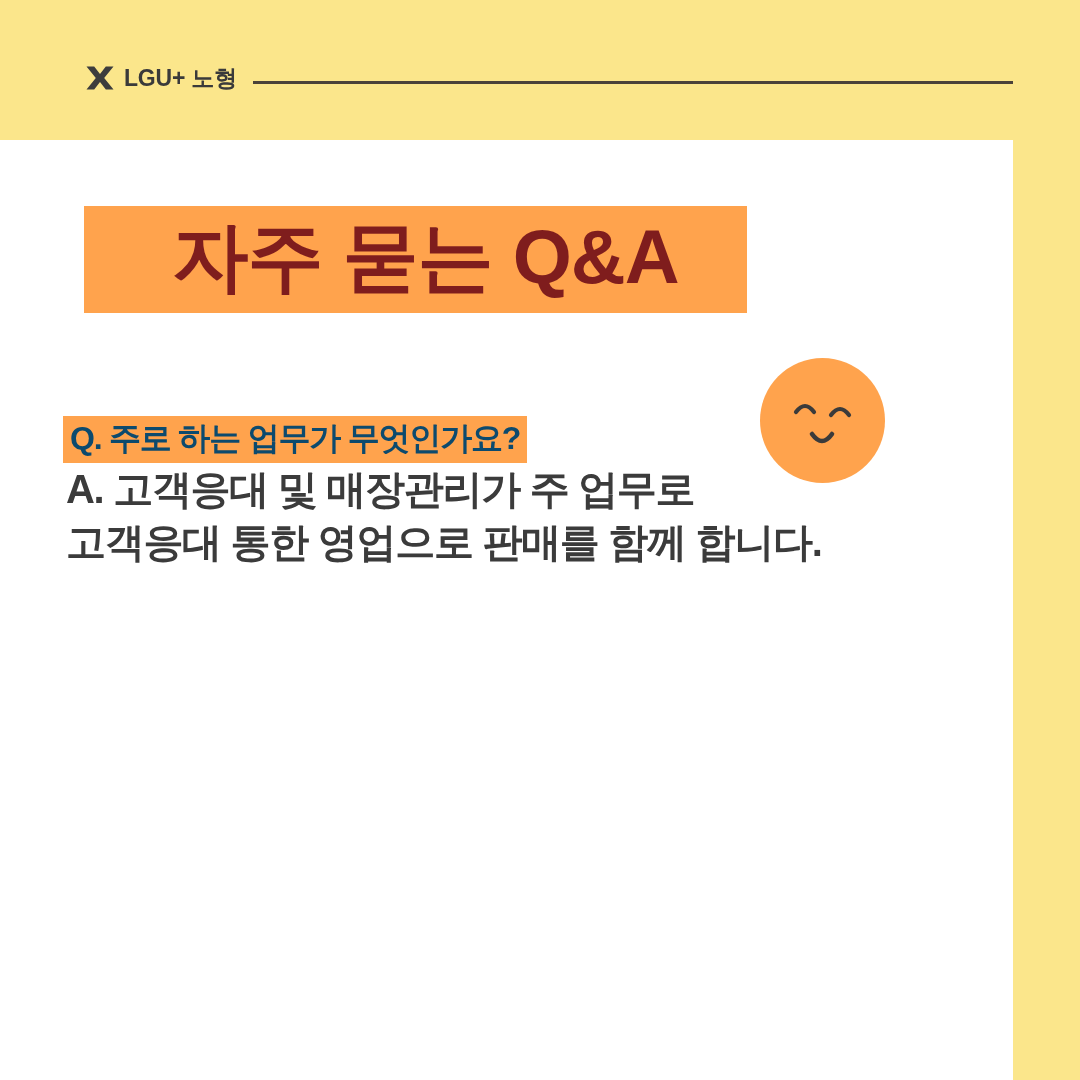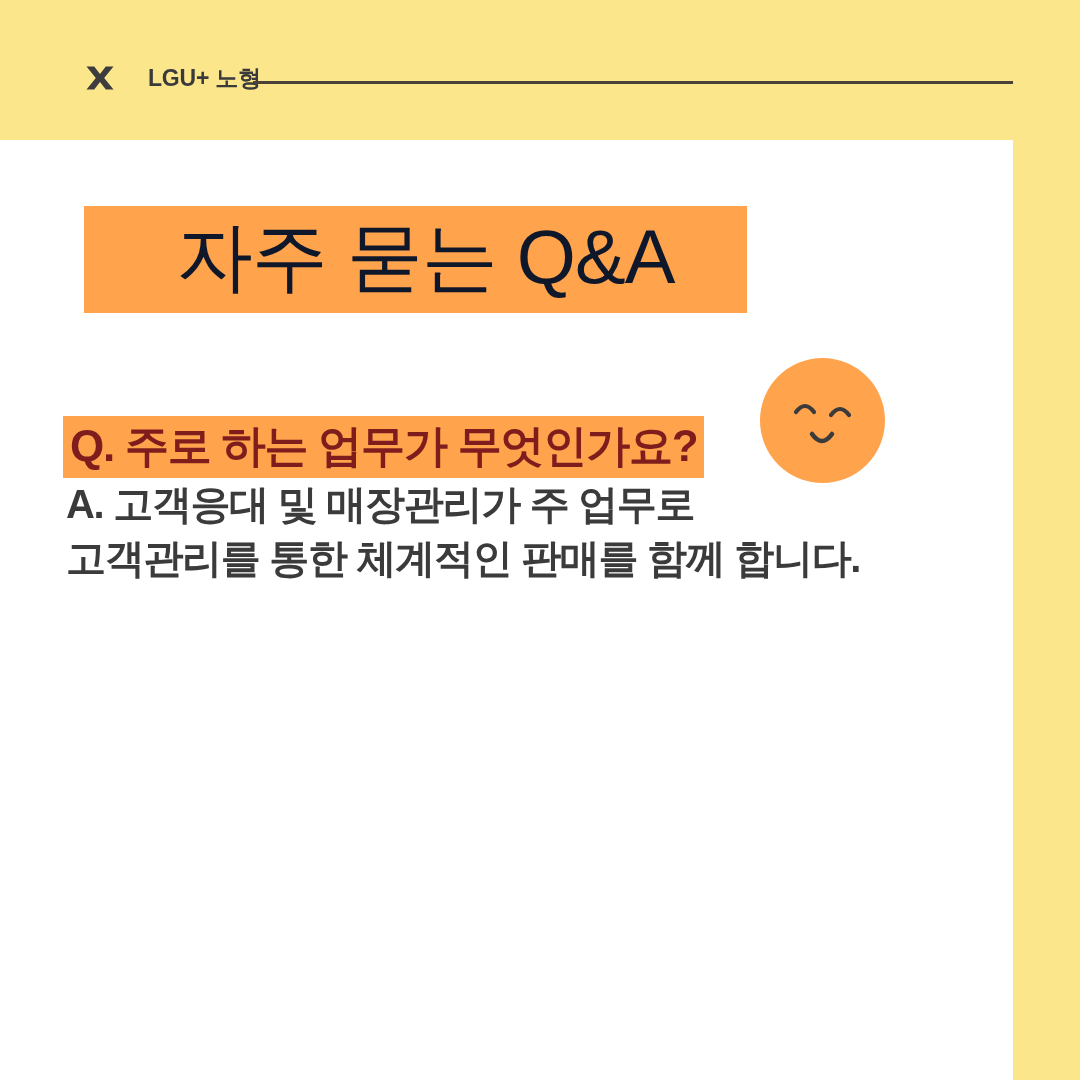--- a/index.html
+++ b/index.html
@@ -54,21 +54,20 @@
     height: 26px;
     display: block;
   }
   #brand-name {
     font-size: 23px;
     font-weight: bold;
     color: #3a3a3a;
     letter-spacing: -0.2px;
     white-space: nowrap;
     line-height: 1;
-    margin-left: 24px;
   }
   #header-rule {
     position: absolute;
     left: 253px;
     top: 81px;
     width: 760px;
     height: 3px;
     background: #4a4239;
   }
 
@@ -83,23 +82,23 @@
   }
   #title-text {
     position: absolute;
     left: 0;
     top: 0;
     width: 683px;
     height: 107px;
     display: flex;
     align-items: center;
     justify-content: center;
-    color: #0f172a;
+    color: #7f1d1d;
     font-size: 76px;
-    font-weight: normal;
+    font-weight: bold;
     letter-spacing: -1px;
     white-space: nowrap;
     line-height: 1;
     padding-bottom: 6px;
     box-sizing: border-box;
   }
 
   
   #smiley-face {
     position: absolute;
@@ -113,22 +112,22 @@
   .qa-block {
     position: absolute;
     left: 63px;
   }
   #qa-block-1 { top: 416px; }
   #qa-block-2 { top: 697px; }
 
   .question-line {
     display: inline-block;
     background: #ffa34d;
-    color: #7f1d1d;
-    font-size: 44px;
+    color: #0c4a6e;
+    font-size: 32px;
     font-weight: bold;
     letter-spacing: -1.2px;
     line-height: 1.28;
     padding: 2px 7px 4px 7px;
     white-space: nowrap;
   }
 
   .answer-body {
     padding-left: 3px;
   }
@@ -166,18 +165,18 @@
     <circle cx="62.5" cy="62.5" r="62.5" fill="#ffa34d"></circle>
     <path d="M36 54 Q45 42 54 54" fill="none" stroke="#3b3b3b" stroke-width="4.2" stroke-linecap="round"></path>
     <path d="M71 57 Q80 45 89 57" fill="none" stroke="#3b3b3b" stroke-width="4.2" stroke-linecap="round"></path>
     <path d="M52 76 Q62 90 72 76" fill="none" stroke="#3b3b3b" stroke-width="4.6" stroke-linecap="round"></path>
   </svg>
 
   <div class="qa-block" id="qa-block-1">
     <div class="question-line">Q. 주로 하는 업무가 무엇인가요?</div>
     <div class="answer-body">
       <div class="answer-line">A. 고객응대 및 매장관리가 주 업무로</div>
-      <div class="answer-line">고객관리를 통한 체계적인 판매를 함께 합니다.</div>
+      <div class="answer-line">고객응대 통한 영업으로 판매를 함께 합니다.</div>
     </div>
   </div>
 
 
 </div>
 
 </body></html>

